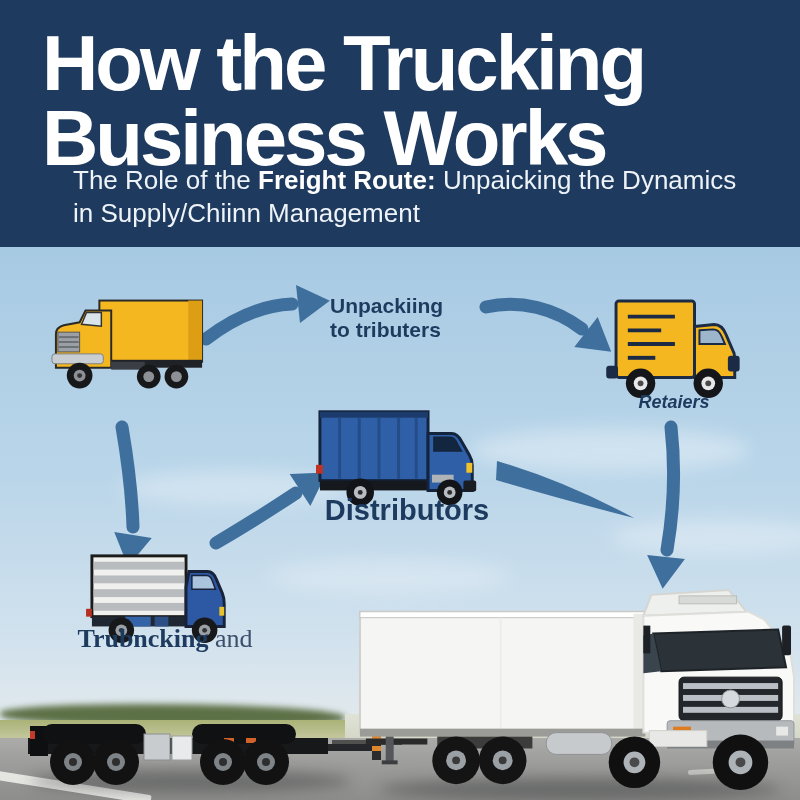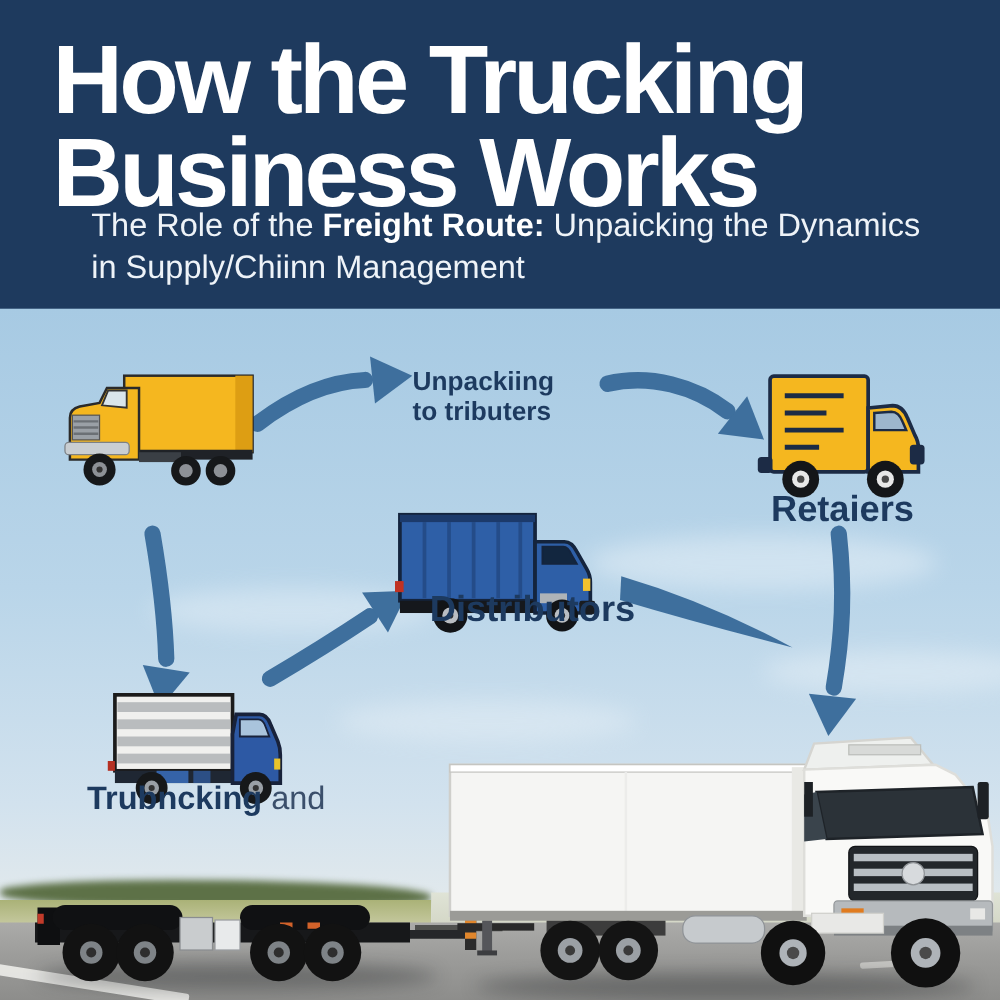--- a/index.html
+++ b/index.html
@@ -46,23 +46,23 @@
   .lane-dash{
     position:absolute;left:688px;top:768px;width:78px;height:5px;background:#e9e9e6;
     transform:rotate(-3deg);opacity:.55;border-radius:2px;
   }
   .guard{position:absolute;left:332px;top:740px;width:70px;height:5px;background:#3a3b38;opacity:.8;}
   .shadow{position:absolute;background:rgba(20,22,24,.32);border-radius:50%;filter:blur(7px);}
   
   .dlabel{position:absolute;color:#1d3a5f;font-weight:bold;text-align:center;}
   .lbl-manufacturers{left:18px;top:388px;width:230px;font-size:27px;}
   .lbl-unpacking{left:330px;top:294px;width:260px;font-size:21px;line-height:1.16;text-align:left;}
-  .lbl-retailers{left:588px;top:392px;width:172px;font-size:29px;}
-  .lbl-distributors{left:318px;top:472px;width:178px;font-size:29px;margin-left:19px;}
-  .lbl-trucking{left:30px;top:622px;width:270px;font-size:26px;line-height:1.3;}
+  .lbl-retailers{left:588px;top:392px;width:172px;font-size:18px;font-style:italic;}
+  .lbl-distributors{left:318px;top:494px;width:178px;font-size:29px;}
+  .lbl-trucking{left:30px;top:622px;width:270px;font-size:26px;line-height:1.3;font-family:Liberation Serif, serif;}
   .lbl-trucking .soft{font-weight:normal;color:#3b4f6b;}
   
   .art{position:absolute;}
 </style>
 </head>
 <body>
 
 <div id="canvas">
 
   <div class="header">

